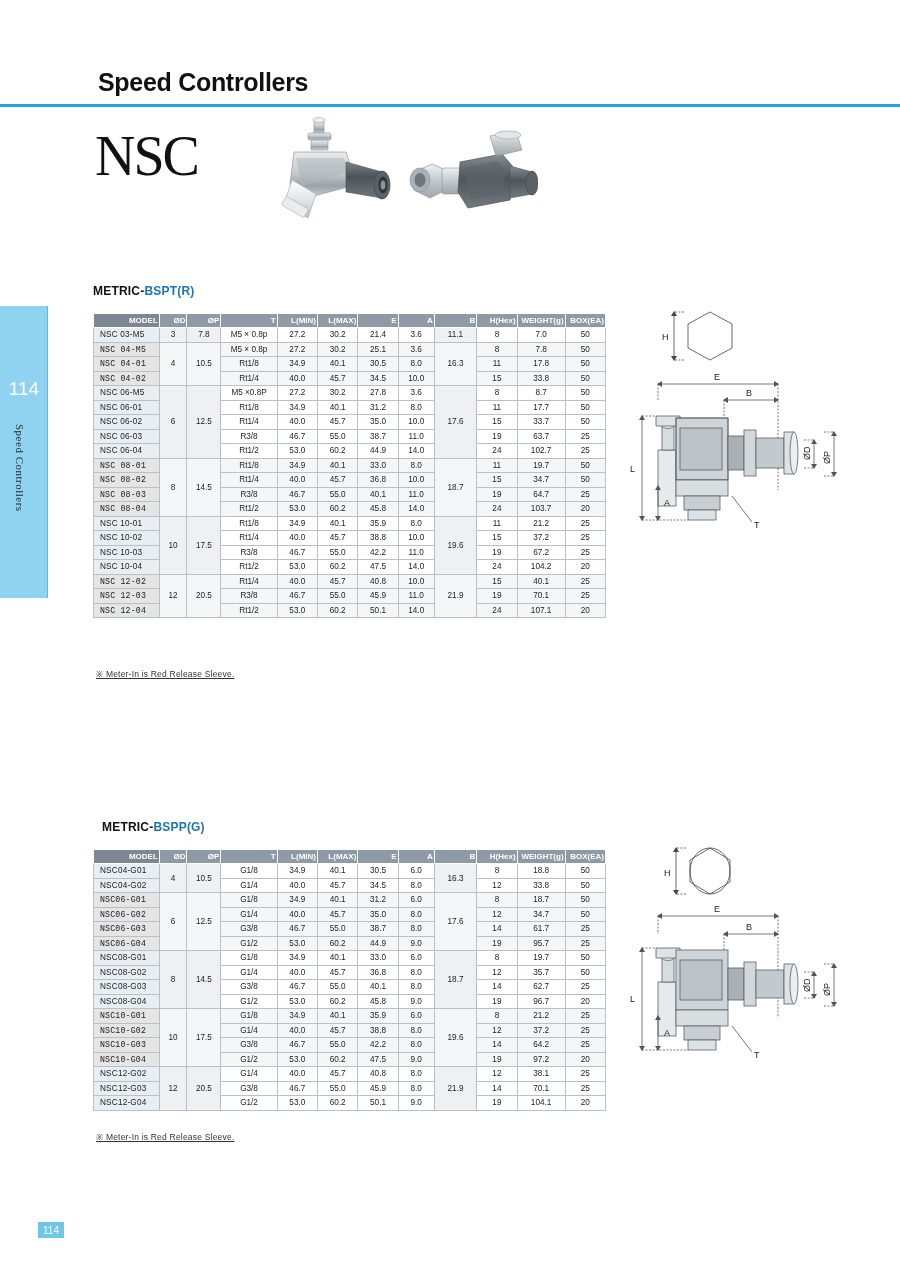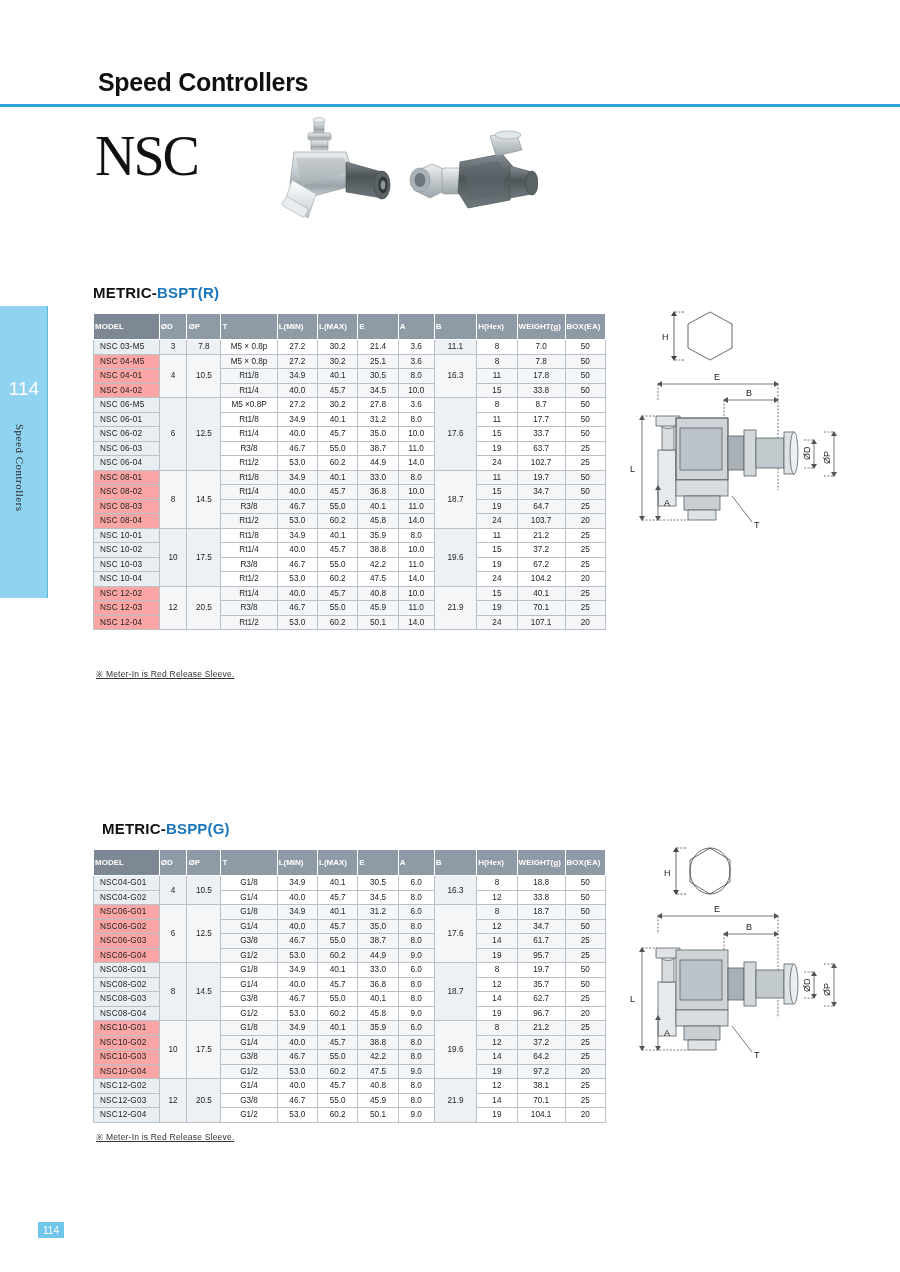--- a/index.html
+++ b/index.html
@@ -45,62 +45,62 @@
     font-family:"Liberation Serif", serif;
   }
   .foot-page {
     position:absolute; left:38px; bottom:34px; width:26px; height:16px;
     background:#6fc6e8; color:#fff; font-size:10px;
     display:flex; align-items:center; justify-content:center;
   }
 
   
   .sec-head {
-    position:absolute; font-size:15px; font-weight:bold; letter-spacing:0.2px;
+    position:absolute; font-size:12px; font-weight:bold; letter-spacing:0.2px;
   }
   .sec-head .dark { color:#111; }
   .sec-head .blue { color:#1b75bb; }
 
   
   table.spec {
     position:absolute;
     border-collapse:collapse;
     font-size:8.2px;
     font-family:"Liberation Sans", sans-serif;
     background:#fff;
   }
   table.spec th {
     background:#8e9aa6;
     color:#ffffff;
     font-weight:bold;
     font-size:8px;
     border:1px solid #ffffff;
     padding:2px 1px;
-    text-align:left;
-    height:26px;
+    text-align:right;
+    height:14px;
   }
   table.spec th.modelcol { background:#7d8894; }
   table.spec td {
     border:1px solid #b9c0c7;
     text-align:center;
     padding:1px 1px;
     height:14.5px;
     color:#222;
     background:#ffffff;
   }
   table.spec td.model {
     background:#e9eef2;
     text-align:left;
     padding-left:6px;
     letter-spacing:0.2px;
     margin-top:16px;
   }
   table.spec td.grey { background:#eef1f4; }
   table.spec tr.band td { background:#f4f6f8; }
-  table.spec tr.band td.model { background:#fca5a5; }
+  table.spec tr.band td.model { background:#e5e5e5;font-family:Liberation Mono, monospace; }
 
   .note {
     position:absolute; font-size:8.5px; color:#333;
     letter-spacing:0.2px;
     text-decoration:underline;
   }
 
   
   .draw { position:absolute; }
   .dim-label { font-size:9px; fill:#222; font-family:"Liberation Sans", sans-serif; }

